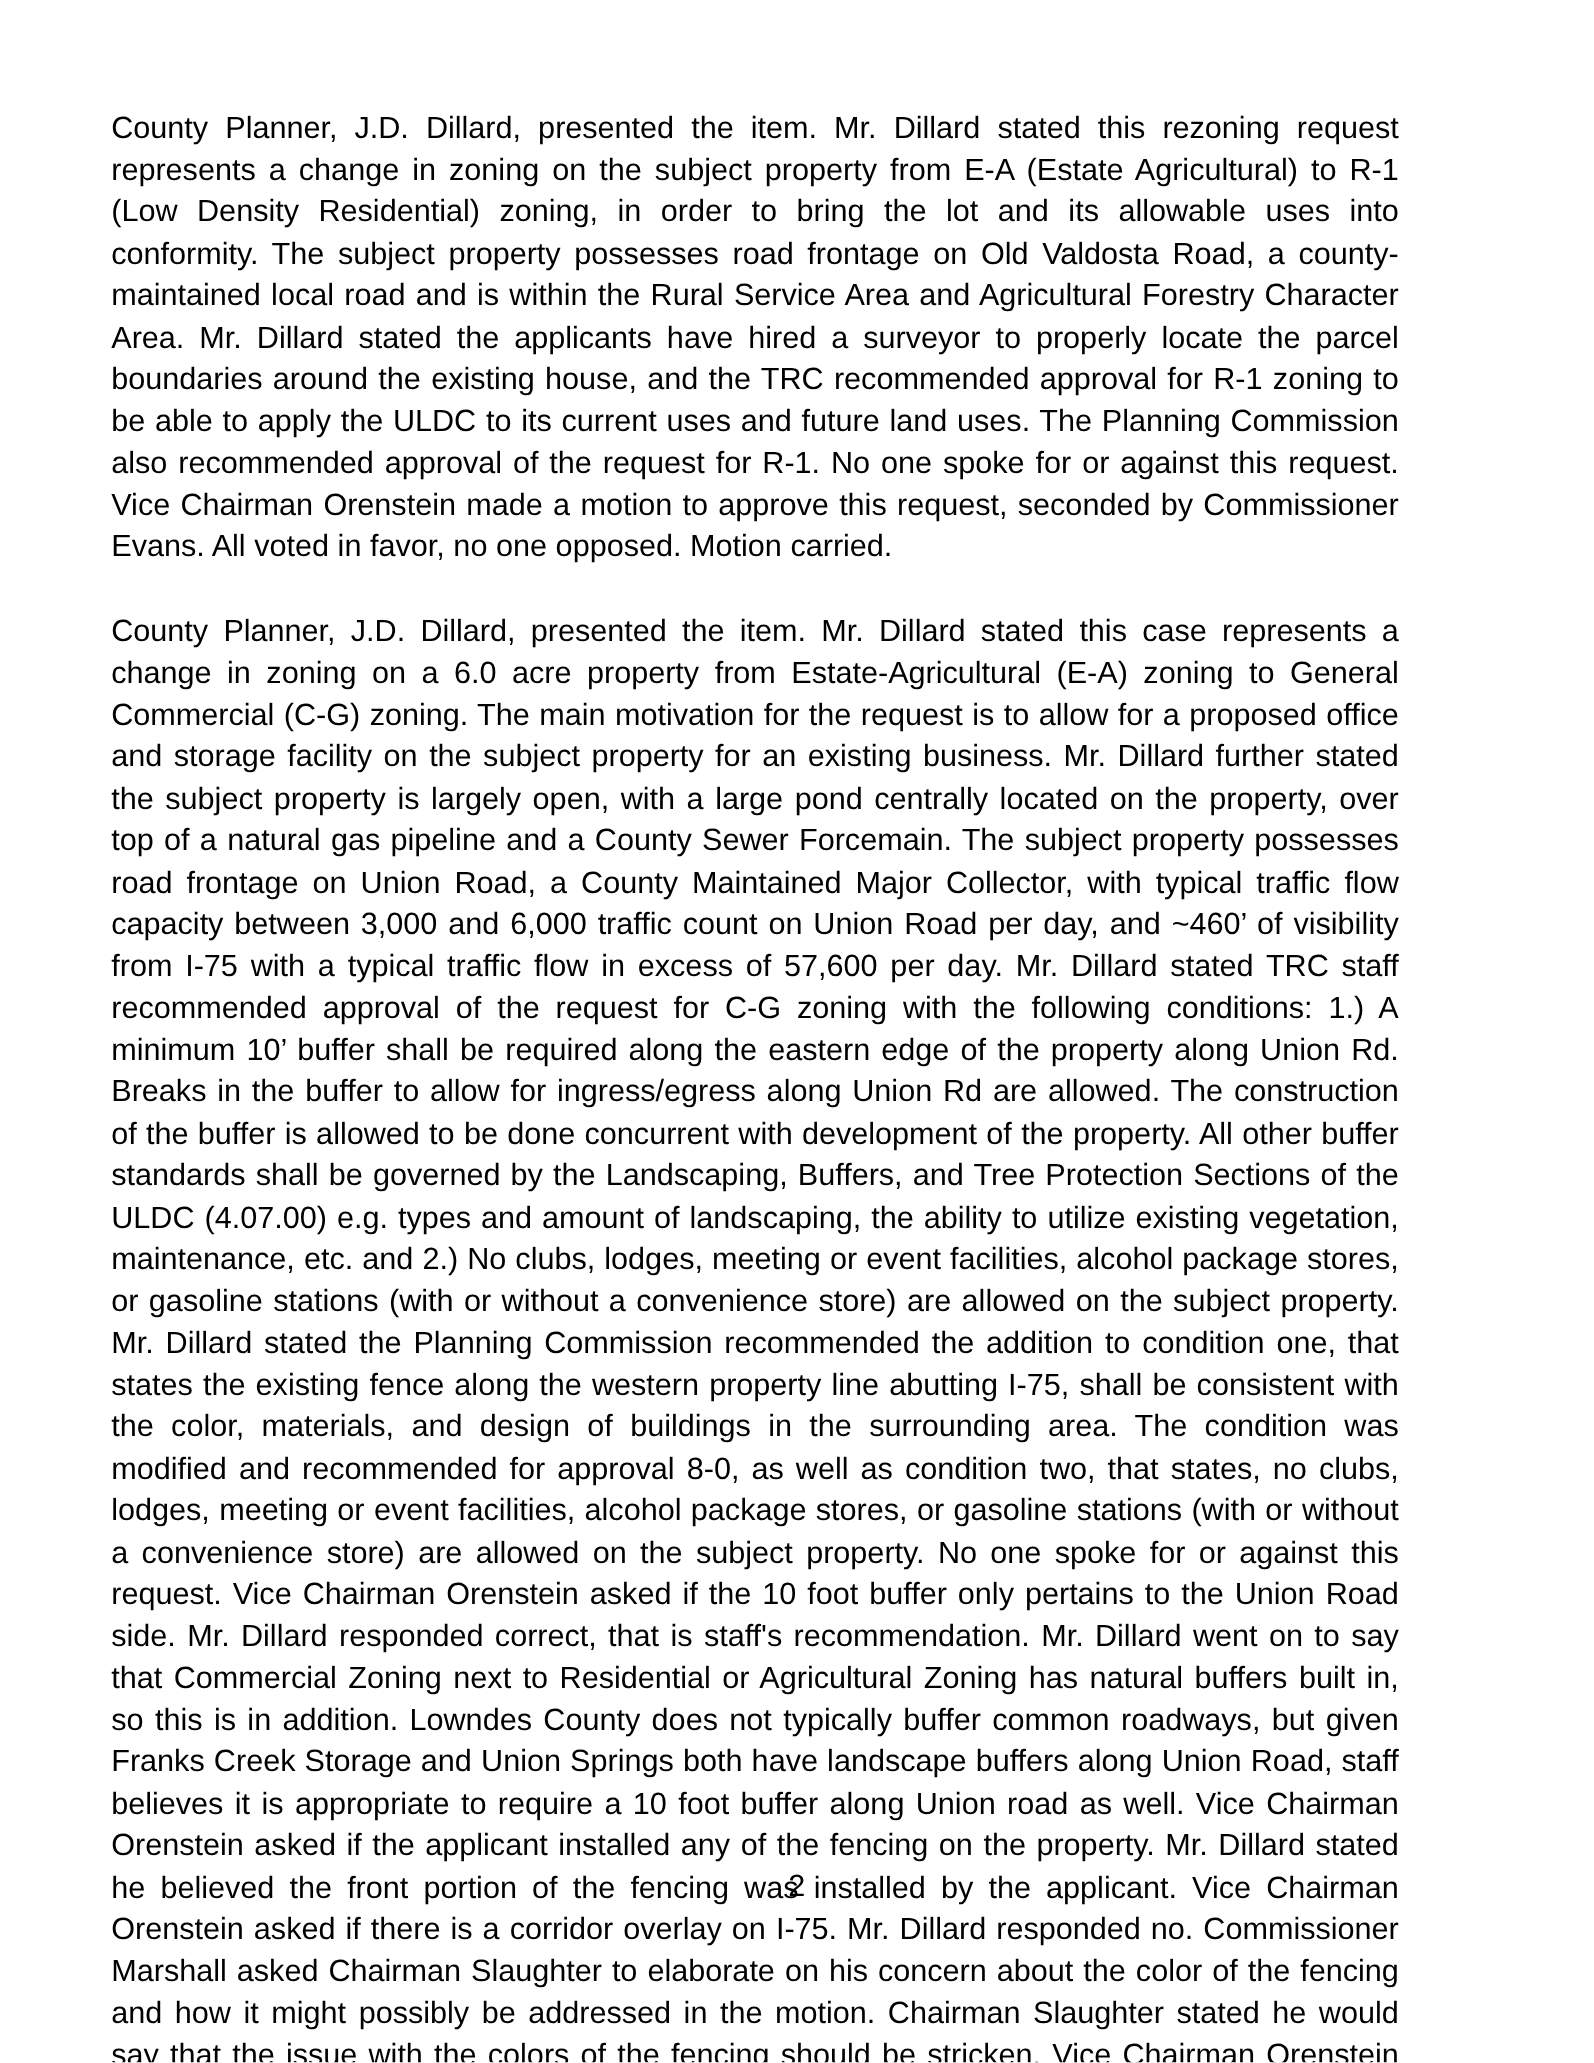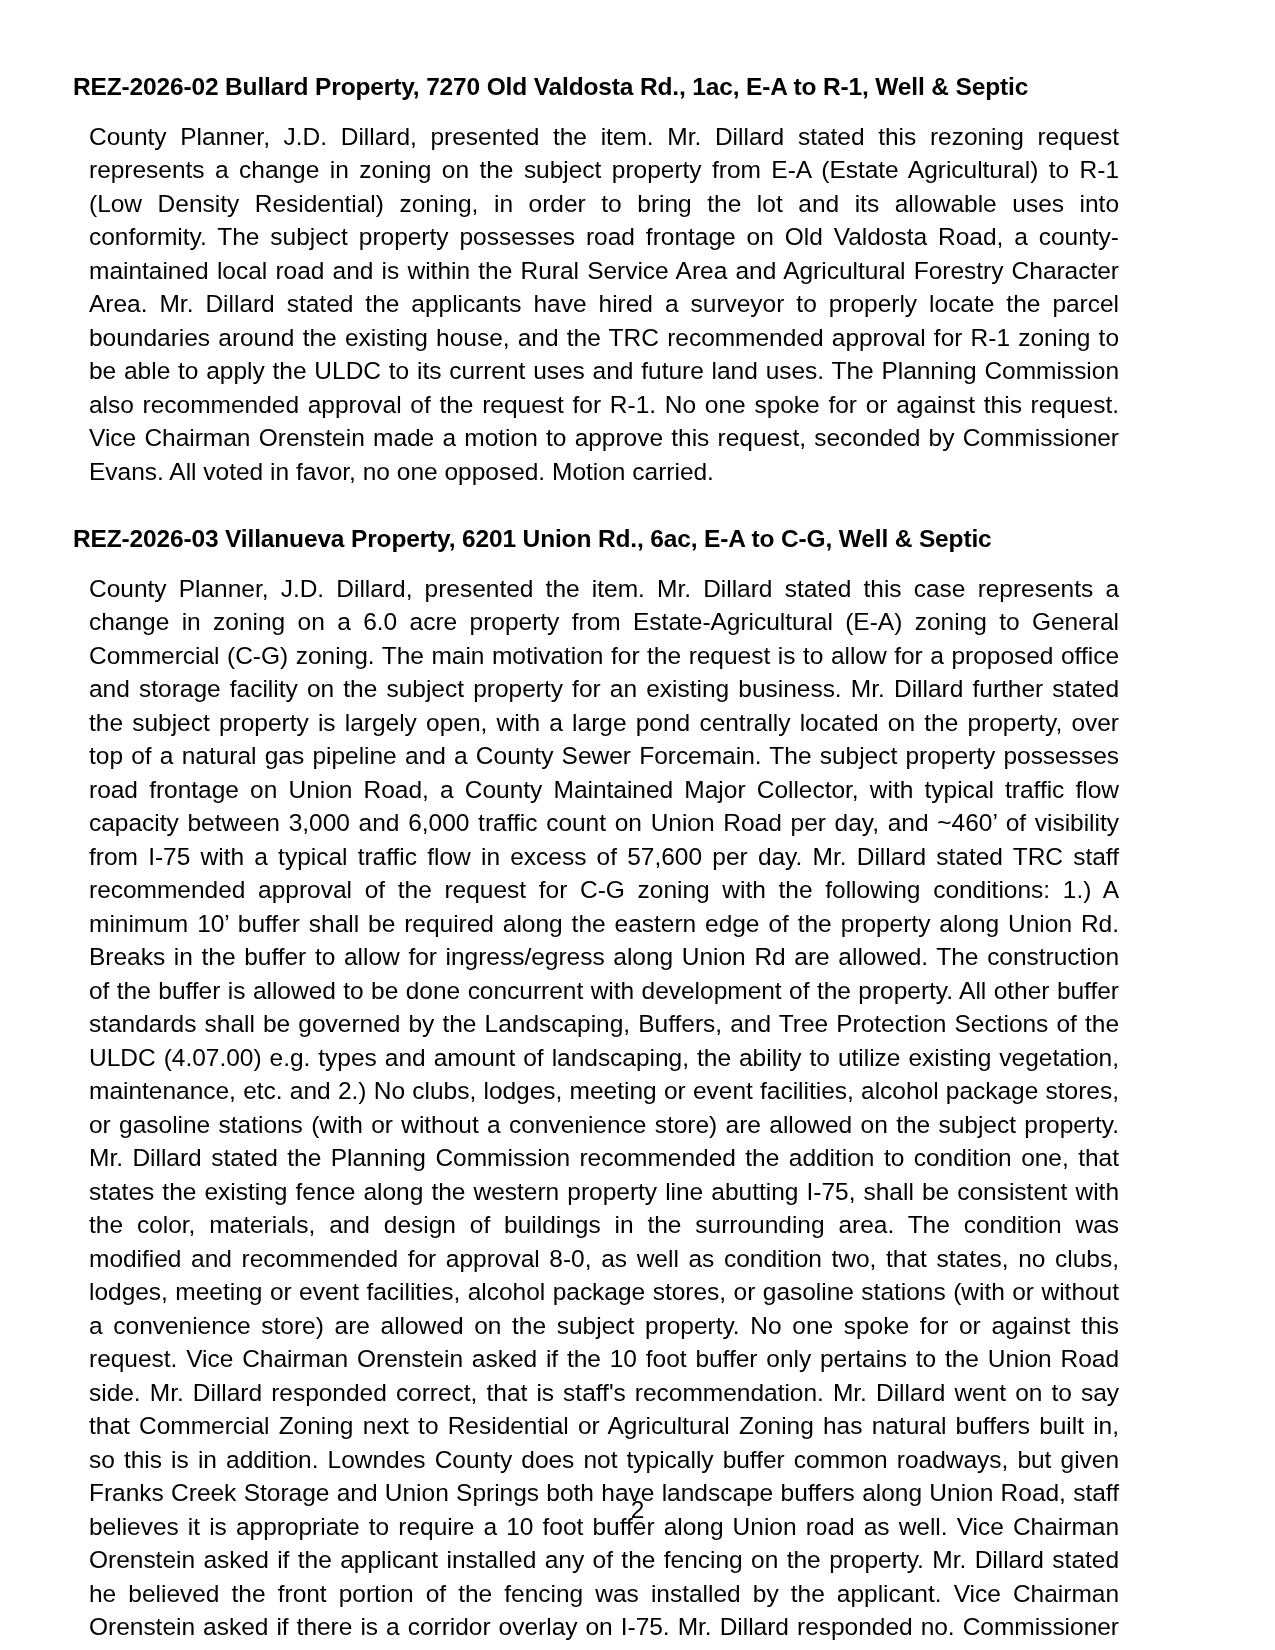--- a/index.html
+++ b/index.html
@@ -62,25 +62,23 @@
     line-height: 30px;
   }
 </style>
 </head>
 <body>
 
 <div class="page">
   <div class="content">
 
     <div class="section">
-      <p class="section-heading">REZ-2026-02 Bullard Property, 7270 Old Valdosta Rd., 1ac, E-A to R-1, Well &amp; Septic</p>
       <p class="section-body">County Planner, J.D. Dillard, presented the item. Mr. Dillard stated this rezoning request represents a change in zoning on the subject property from E-A (Estate Agricultural) to R-1 (Low Density Residential) zoning, in order to bring the lot and its allowable uses into conformity.  The subject property possesses road frontage on Old Valdosta Road, a county-maintained local road and is within the Rural Service Area and Agricultural Forestry Character Area. Mr. Dillard stated the applicants have hired a surveyor to properly locate the parcel boundaries around the existing house, and the TRC recommended approval for R-1 zoning to be able to apply the ULDC to its current uses and future land uses. The Planning Commission also recommended approval of the request for R-1. No one spoke for or against this request. Vice Chairman Orenstein made a motion to approve this request, seconded by Commissioner Evans. All voted in favor, no one opposed. Motion carried.</p>
     </div>
 
     <div class="section">
-      <p class="section-heading">REZ-2026-03 Villanueva Property, 6201 Union Rd., 6ac, E-A to C-G, Well &amp; Septic</p>
       <p class="section-body clipped">County Planner, J.D. Dillard, presented the item. Mr. Dillard stated this case represents a change in zoning on a 6.0 acre property from Estate-Agricultural (E-A) zoning to General Commercial (C-G) zoning.  The main motivation for the request is to allow for a proposed office and storage facility on the subject property for an existing business.  Mr. Dillard further stated the subject property is largely open, with a large pond centrally located on the property, over top of a natural gas pipeline and a County Sewer Forcemain. The subject property possesses road frontage on Union Road, a County Maintained Major Collector, with typical traffic flow capacity between 3,000 and 6,000 traffic count on Union Road per day, and ~460’ of visibility from I-75 with a typical traffic flow in excess of 57,600 per day. Mr. Dillard stated TRC staff recommended approval of the request for C-G zoning with the following conditions: 1.) A minimum 10’ buffer shall be required along the eastern edge of the property along Union Rd. Breaks in the buffer to allow for ingress/egress along Union Rd are allowed.  The construction of the buffer is allowed to be done concurrent with development of the property.  All other buffer standards shall be governed by the Landscaping, Buffers, and Tree Protection Sections of the ULDC (4.07.00) e.g. types and amount of landscaping, the ability to utilize existing vegetation, maintenance, etc. and 2.) No clubs, lodges, meeting or event facilities, alcohol package stores, or gasoline stations (with or without a convenience store) are allowed on the subject property. Mr. Dillard stated the Planning Commission recommended the addition to condition one, that states the existing fence along the western property line abutting I-75, shall be consistent with the color, materials, and design of buildings in the surrounding area. The condition was modified and recommended for approval 8-0, as well as condition two, that states, no clubs, lodges, meeting or event facilities, alcohol package stores, or gasoline stations (with or without a convenience store) are allowed on the subject property. No one spoke for or against this request. Vice Chairman Orenstein asked if the 10 foot buffer only pertains to the Union Road side. Mr. Dillard responded correct, that is staff's recommendation. Mr. Dillard went on to say that Commercial Zoning next to Residential or Agricultural Zoning has natural buffers built in, so this is in addition. Lowndes County does not typically buffer common roadways, but given Franks Creek Storage and Union Springs both have landscape buffers along Union Road, staff believes it is appropriate to require a 10 foot buffer along Union road as well. Vice Chairman Orenstein asked if the applicant installed any of the fencing on the property. Mr. Dillard stated he believed the front portion of the fencing was installed by the applicant. Vice Chairman Orenstein asked if there is a corridor overlay on I-75. Mr. Dillard responded no. Commissioner Marshall asked Chairman Slaughter to elaborate on his concern about the color of the fencing and how it might possibly be addressed in the motion. Chairman Slaughter stated he would say that the issue with the colors of the fencing should be stricken. Vice Chairman Orenstein stated he understands and appreciates the concerns of the Planning Commission and he also agrees that we do not need to get into design standards or one parcel at a time. Vice Chairman Orenstein stated these things should be</p>
     </div>
 
   </div>
 
   <div class="page-number">2</div>
 </div>
 
 </body></html>

